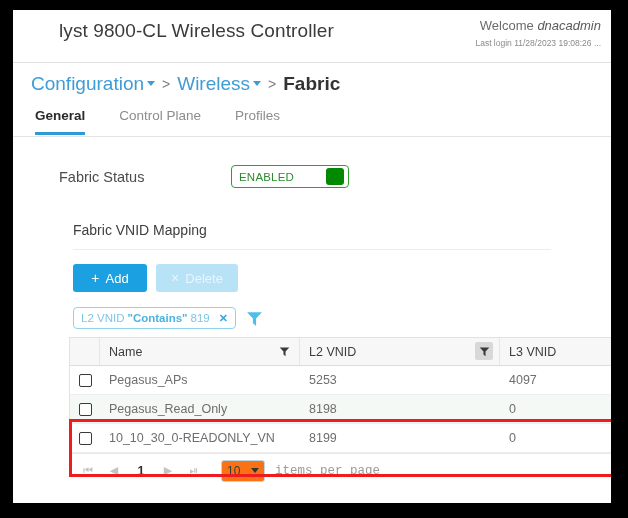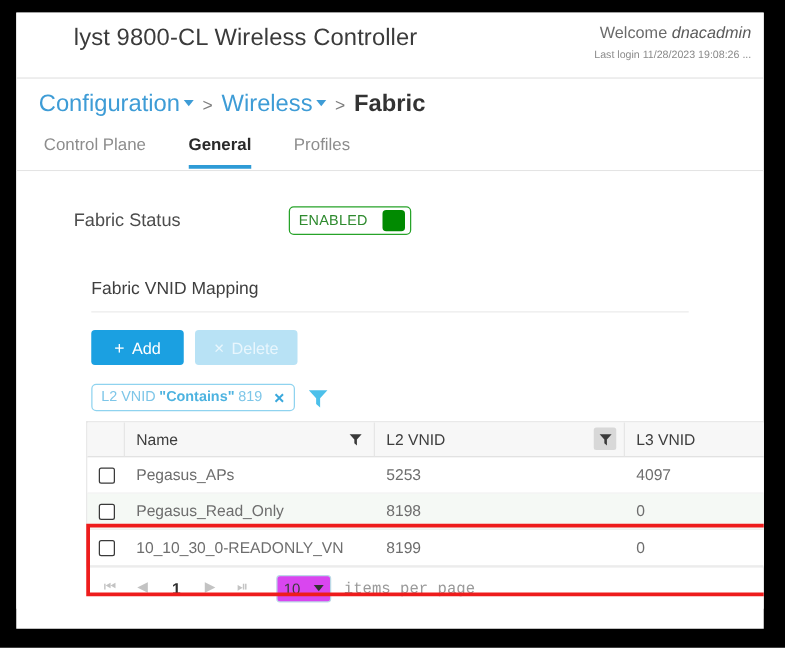--- a/index.html
+++ b/index.html
@@ -129,21 +129,21 @@
   }
   .status-label {
     font-size: 14.5px;
     color: #4c4c4c;
     width: 172px;
   }
   .toggle {
     display: inline-flex;
     align-items: center;
     justify-content: space-between;
-    width: 98px;
+    width: 118px;
     height: 23px;
     border: 1.5px solid #27a329;
     border-radius: 4px;
     background: #ffffff;
     padding: 0 4px 0 7px;
     box-sizing: border-box;
     cursor: pointer;
   }
   .toggle-text {
     font-size: 11.5px;
@@ -340,21 +340,21 @@
     font-size: 12.5px;
     color: #2f2f2f;
     font-weight: bold;
   }
   .pg-select {
     margin-left: 14px;
     width: 44px;
     height: 22px;
     border: 1px solid #bcd9e6;
     border-radius: 3px;
-    background: #d946ef;
+    background: #f97316;
     display: inline-flex;
     align-items: center;
     justify-content: space-between;
     padding: 0 5px;
     box-sizing: border-box;
     font-size: 12px;
     color: #3a3a3a;
     cursor: pointer;
   }
   .pg-caret {
@@ -392,22 +392,22 @@
     </span>
     <span class="crumb-sep">&gt;</span>
     <span class="crumb">
       <span>Wireless</span><span class="caret-down"></span>
     </span>
     <span class="crumb-sep">&gt;</span>
     <span class="crumb last">Fabric</span>
   </div>
 
   <div class="tabs">
+    <div class="tab active">General</div>
     <div class="tab">Control Plane</div>
-    <div class="tab active">General</div>
     <div class="tab">Profiles</div>
   </div>
 
   <div class="content">
 
     <div class="status-row">
       <div class="status-label">Fabric Status</div>
       <div class="toggle">
         <span class="toggle-text">ENABLED</span>
         <span class="toggle-knob"></span>

